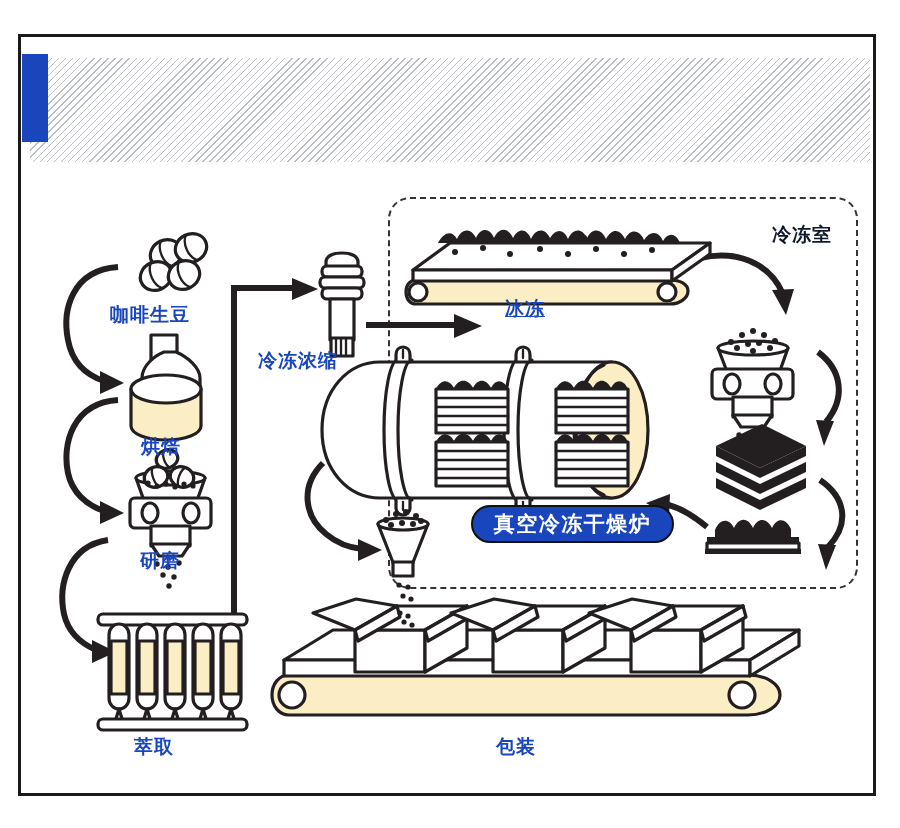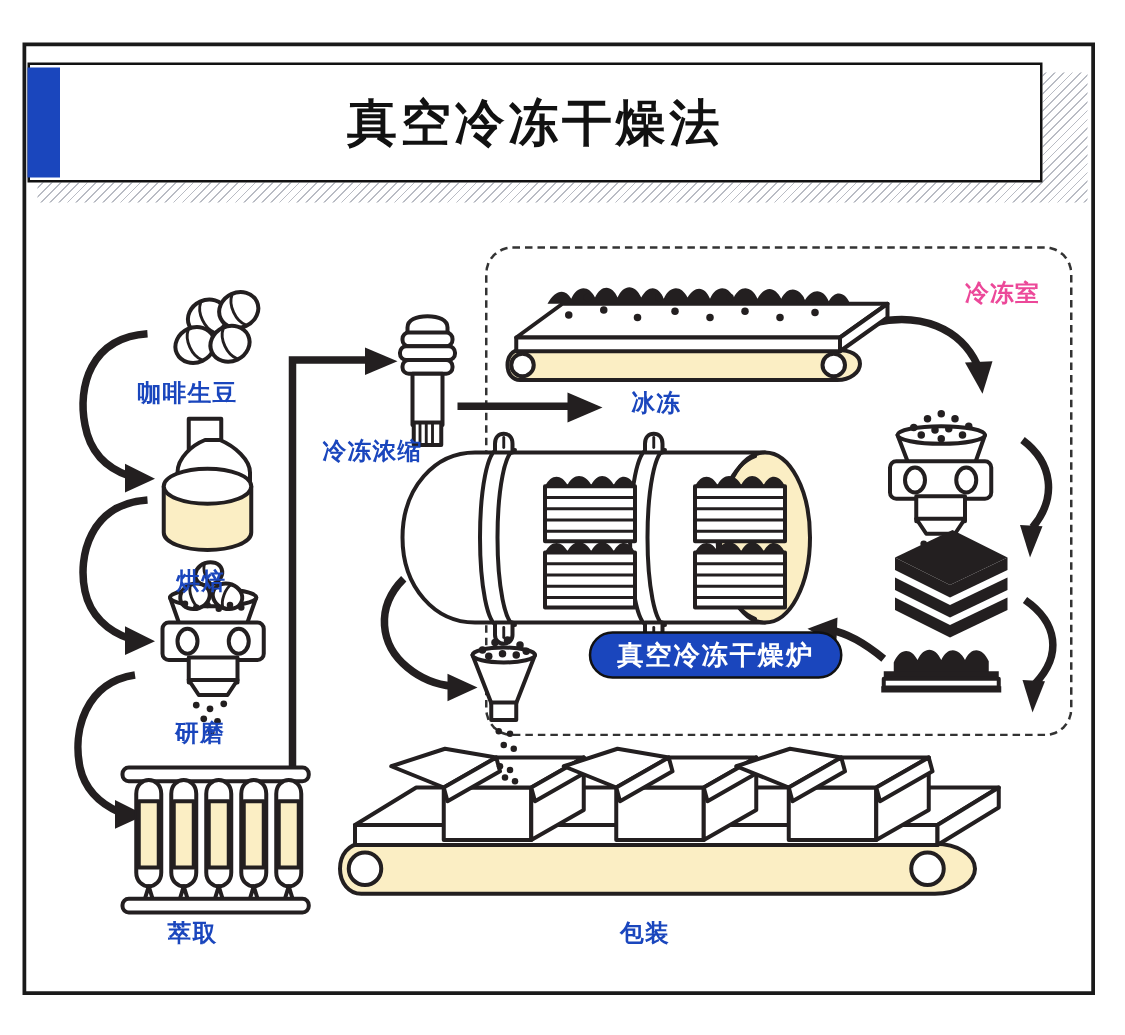--- a/index.html
+++ b/index.html
@@ -20,21 +20,21 @@
     display:flex;align-items:center;justify-content:center;}
   .title-accent{position:absolute;left:22px;top:54px;width:26px;height:88px;
     background:#1a46bd;z-index:3;}
   .title-text{font-size:40px;font-weight:bold;color:#111;letter-spacing:3px;
     font-family:"DejaVu Sans","Liberation Sans",sans-serif;}
 
   
   .freezer-room{position:absolute;left:388px;top:197px;width:470px;height:392px;
     border:2px dashed #333;border-radius:22px;box-sizing:border-box;}
   .freezer-label{position:absolute;left:772px;top:222px;font-size:19px;font-weight:bold;
-    color:#ec4899;letter-spacing:1px;font-family:"DejaVu Sans","Liberation Sans",sans-serif;}
+    color:#0f172a;letter-spacing:1px;font-family:"DejaVu Sans","Liberation Sans",sans-serif;}
 
   
   .lbl{position:absolute;font-size:19px;font-weight:bold;color:#1a46bd;
     letter-spacing:1px;white-space:nowrap;
     font-family:"DejaVu Sans","Liberation Sans",sans-serif;}
 
   
   .badge{position:absolute;left:471px;top:505px;width:203px;height:38px;
     background:#1a46bd;border-radius:19px;border:2.5px solid #111;
     display:flex;align-items:center;justify-content:center;box-sizing:border-box;}
@@ -50,23 +50,20 @@
   .arrow{fill:none;stroke:#231f20;stroke-width:6;stroke-linecap:butt;}
 </style>
 </head>
 <body>
 
 <div id="stage">
 
   <div class="outer-frame"></div>
 
   <div class="title-shadow"></div>
-  <div class="title-box">
-    <div class="title-text">真空冷冻干燥法</div>
-  </div>
   <div class="title-accent"></div>
 
   <div class="freezer-room"></div>
   <div class="freezer-label">冷冻室</div>
 
   <svg width="900" height="828" viewBox="0 0 900 828">
 
     <g>
       <path class="arrow" d="M118,267 C72,270 62,310 68,340 C72,362 86,375 104,381"></path>
       <polygon class="solid" points="100,371 124,383 100,394"></polygon>
@@ -353,24 +350,24 @@
         <path class="fillw" d="M701,630 L743,606 L743,648 L701,672 Z"></path>
         <path class="fillw" d="M631,630 L673,606 L743,606 L701,630 Z"></path>
         <path class="fillw" d="M631,630 L589,613 L632,599 L673,606 Z"></path>
         <path class="fillw" d="M701,630 L743,606 L746,617 L704,641 Z"></path>
         <path class="fillw" d="M631,630 L673,606 L676,617 L634,641 Z"></path>
       </g>
     </g>
   </svg>
 
   <div class="lbl" style="left:110px;top:282px;margin-top:20px;">咖啡生豆</div>
-  <div class="lbl" style="left:141px;top:452px;">烘焙</div>
-  <div class="lbl" style="left:140px;top:574px;">研磨</div>
+  <div class="lbl" style="left:141px;top:434px;">烘焙</div>
+  <div class="lbl" style="left:140px;top:548px;">研磨</div>
   <div class="lbl" style="left:134px;top:734px;">萃取</div>
   <div class="lbl" style="left:258px;top:348px;">冷冻浓缩</div>
-  <div class="lbl" style="left:505px;top:310px;">冰冻</div>
+  <div class="lbl" style="left:505px;top:296px;text-decoration:underline;">冰冻</div>
   <div class="lbl" style="left:496px;top:734px;">包装</div>
 
   <div class="badge">
     <span>真空冷冻干燥炉</span>
   </div>
 
 </div>
 
 </body></html>

